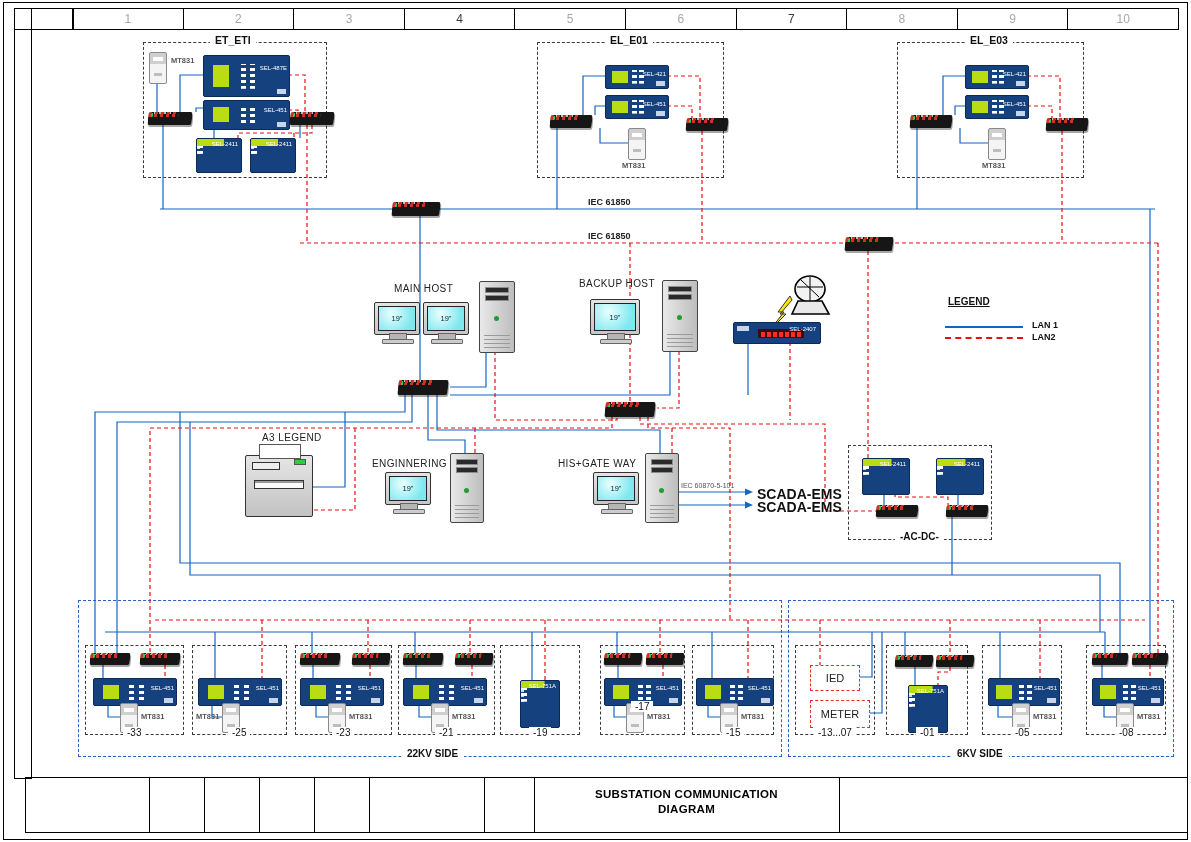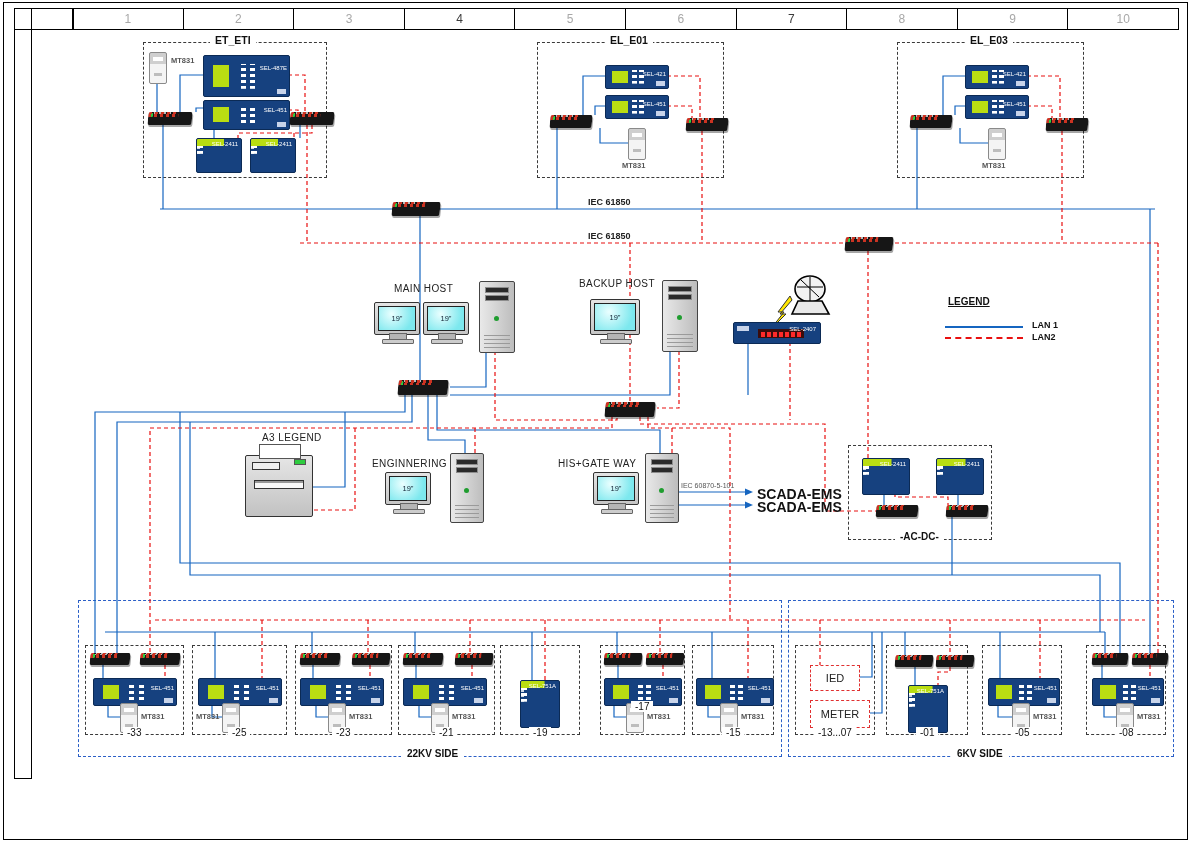--- a/index.html
+++ b/index.html
@@ -484,14 +484,28 @@
 
   <div class="sw" style="left:1092px;top:653px;width:36px;height:12px"></div>
   <div class="sw" style="left:1132px;top:653px;width:36px;height:12px"></div>
   <div class="relay" style="left:1092px;top:678px;width:70px;height:26px">
       <span class="rl">SEL-451</span>
     </div>
   <div class="meter" style="left:1116px;top:703px;width:16px;height:28px"></div>
   <span class="mlbl" style="left:1137px;top:712px">MT831</span>
   <span class="baylbl" style="left:1125px;bottom:auto;top:727px;position:absolute;transform:none;margin-left:-10px">-08</span>
 
+  <div class="frame" style="left:25px;top:777px;width:1161px;height:54px">
+    <i class="tbv" style="left:123px"></i>
+    <i class="tbv" style="left:178px"></i>
+    <i class="tbv" style="left:233px"></i>
+    <i class="tbv" style="left:288px"></i>
+    <i class="tbv" style="left:343px"></i>
+    <i class="tbv" style="left:458px"></i>
+    <i class="tbv" style="left:508px"></i>
+    <i class="tbv" style="left:813px"></i>
+    <div id="tb-title">
+      <span style="display:block">SUBSTATION COMMUNICATION</span>
+      <span style="display:block">DIAGRAM</span>
+    </div>
+  </div>
 
 </div>
 
 </body></html>

